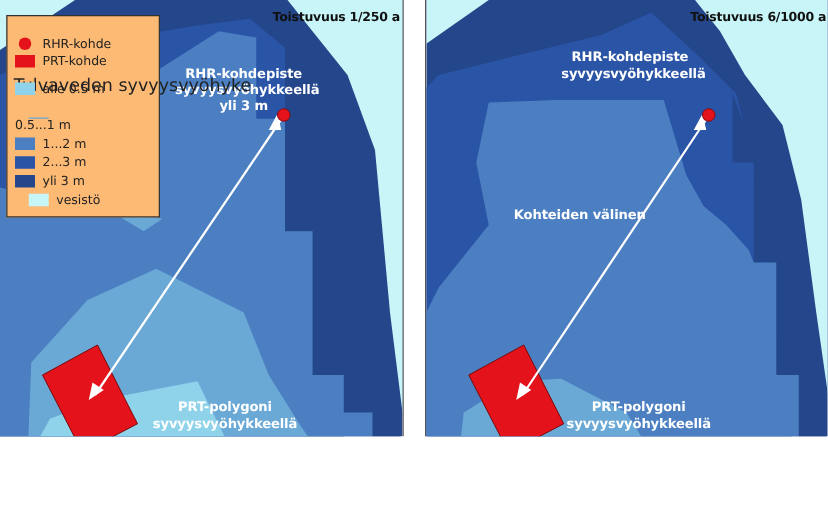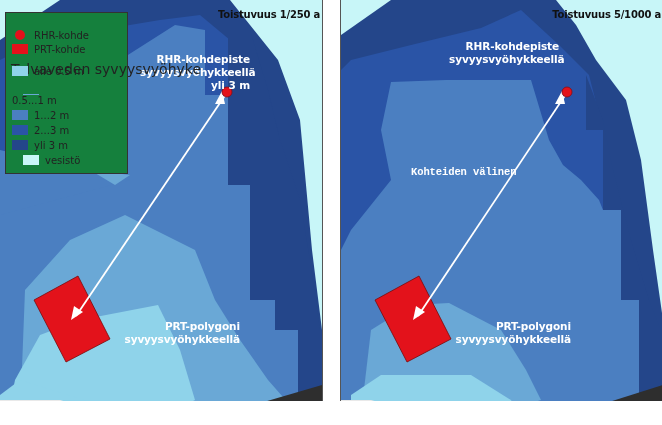--- a/index.html
+++ b/index.html
@@ -1,25 +1,25 @@
 <!DOCTYPE html>
 <html><head>
   <meta charset="utf-8">
   <style>
     html, body { margin:0; padding:0; background:#ffffff; }
     body { width:662px; height:425px; position:relative; overflow:hidden; font-family:"DejaVu Sans", sans-serif; }
-    .panel { position:absolute; top:0; height:401px; overflow:hidden; }
+    .panel { position:absolute; top:0; height:349px; overflow:hidden; }
     #panel-left { left:0; width:322px; border-right:1px solid #555; }
     #panel-right { left:340px; width:322px; border-left:1px solid #555; }
     .panel svg { position:absolute; left:0; top:0; }
     .title { position:absolute; top:9px; right:2px; font-size:10px; font-weight:bold; color:#111; white-space:nowrap; letter-spacing:-0.2px; }
-    .lbl { position:absolute; color:#ffffff; font-weight:bold; font-size:10.5px; line-height:13px; text-align:right; white-space:nowrap; letter-spacing:-0.1px; }
+    .lbl { position:absolute; color:#ffffff; font-weight:bold; font-size:10.5px; line-height:13px; text-align:center; white-space:nowrap; letter-spacing:-0.1px; }
     .lbl div { display:block; }
-    .lbl-left { text-align:center;font-family:Liberation Mono, monospace; }
-    .legend { position:absolute; left:5px; top:12px; width:123px; height:162px; background:#15803d; border:1px solid #333; box-sizing:border-box; font-size:10px; color:#222; }
+    .lbl-left { text-align:center; }
+    .legend { position:absolute; left:5px; top:12px; width:123px; height:162px; background:#fdba74; border:1px solid #333; box-sizing:border-box; font-size:10px; color:#222; }
     .lg-row { position:absolute; left:6px; height:12px; display:flex; align-items:center; white-space:nowrap; }
     .sw { width:16px; height:10px; margin-right:6px; display:inline-block; }
     .dot { width:10px; height:10px; border-radius:50%; margin:0 9px 0 3px; display:inline-block; }
     .lg-head { position:absolute; left:5px; top:48px; white-space:nowrap; font-size:14px; }
   </style>
 </head>
 <body>
 
 <div id="panel-left" class="panel">
   <svg width="322" height="425" viewBox="0 0 322 425">
@@ -131,21 +131,21 @@
     <polygon points="195,425 322,385 322,425" fill="#2e2e2e"></polygon>
 
     <polygon points="34,300 78,276 110,339 66,362" fill="#e3121b" stroke="#7a0a0a" stroke-width="0.8"></polygon>
 
     <line x1="225" y1="94" x2="77" y2="316" stroke="#ffffff" stroke-width="1.8"></line>
     <polygon points="72,320 75,306 84,312" fill="#ffffff"></polygon>
     <polygon points="221,91 214,104 224,104" fill="#ffffff"></polygon>
     <circle cx="226" cy="92" r="5" fill="#e3121b" stroke="#8a0b10" stroke-width="0.8"></circle>
   </svg>
 
-  <div class="title">Toistuvuus 5/1000 a</div>
+  <div class="title">Toistuvuus 6/1000 a</div>
 
   <div class="lbl" style="left:108px; top:40px; width:110px;">
     <div>RHR-kohdepiste</div>
     <div>syvyysvyöhykkeellä</div>
   </div>
 
   <div class="lbl lbl-left" style="left:70px; top:166px;">
     <div>Kohteiden välinen</div>
   </div>
 

